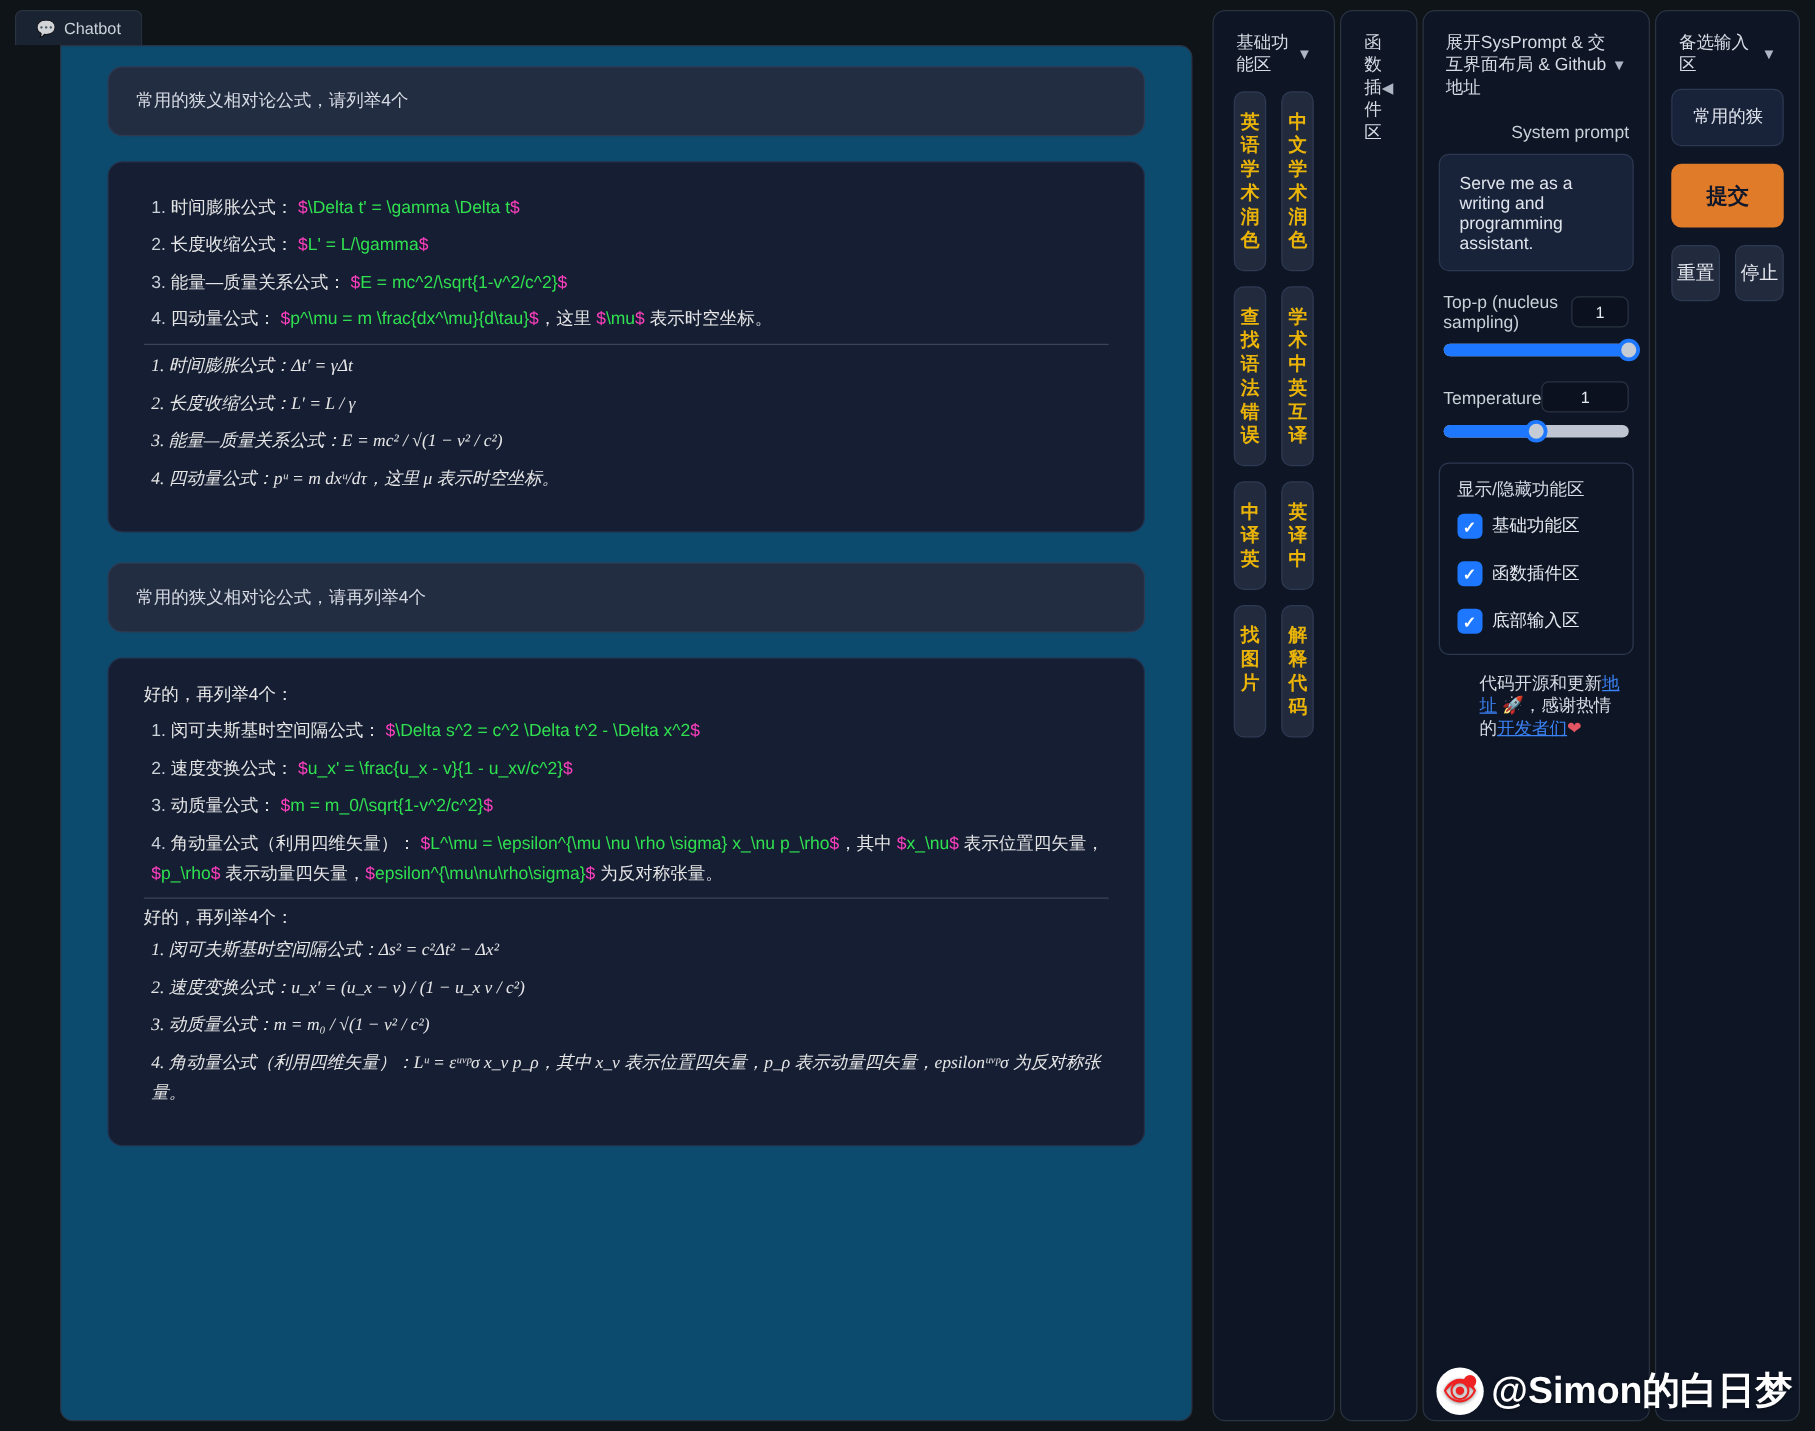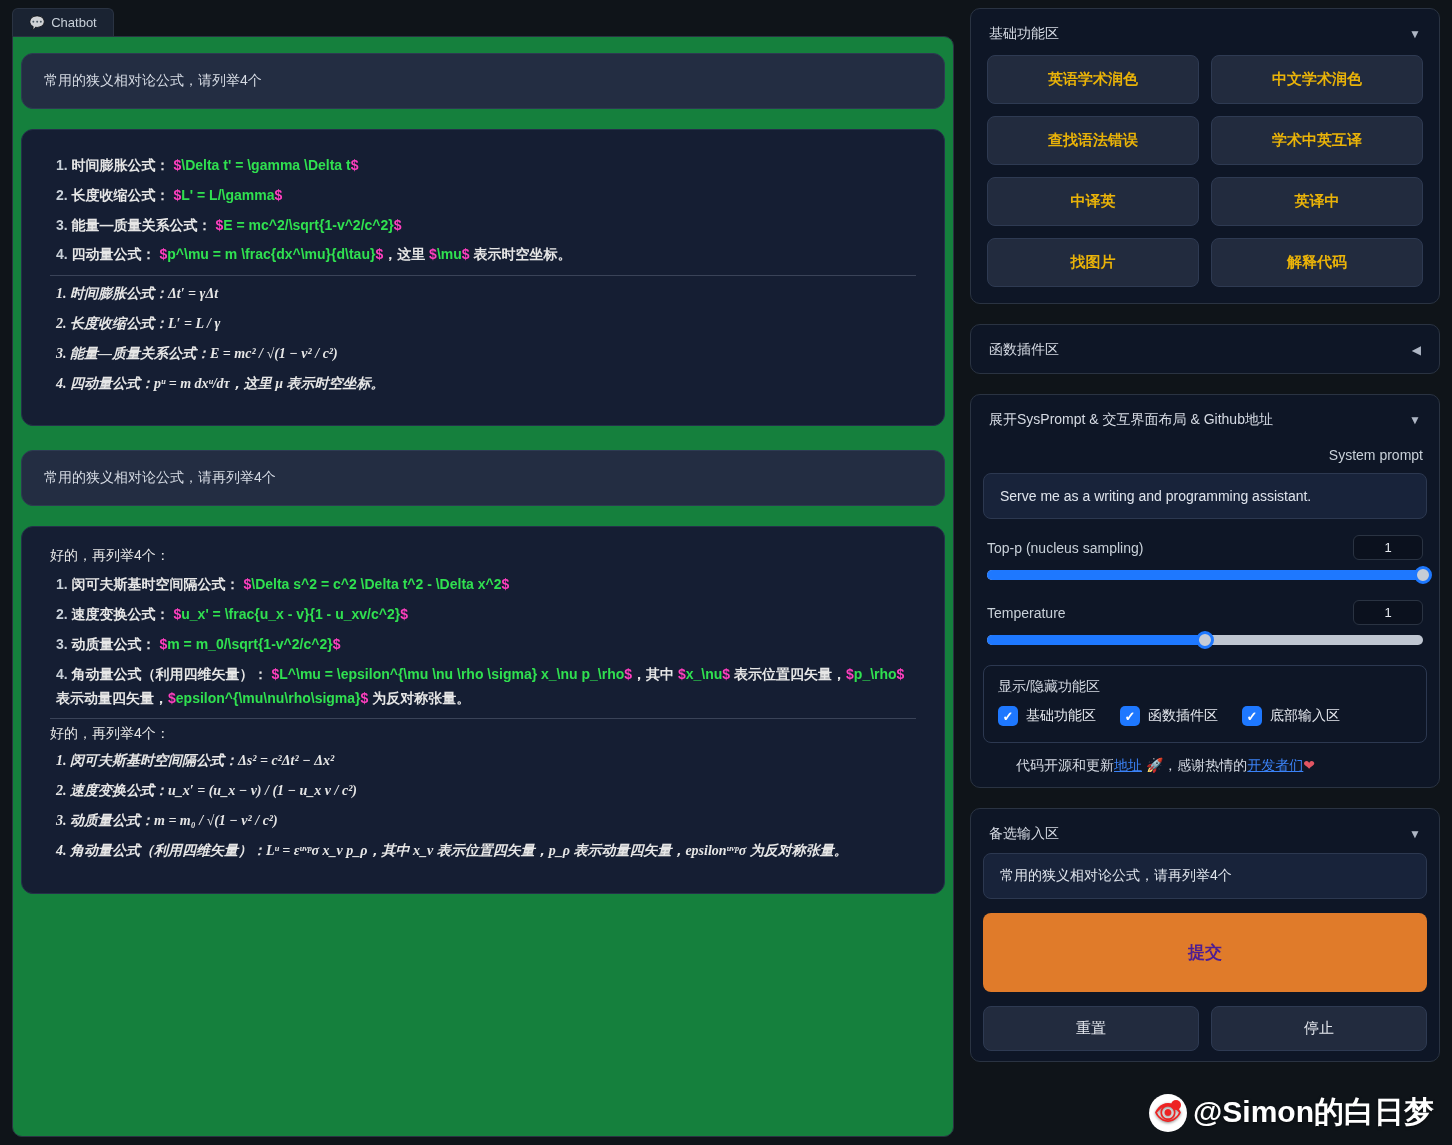--- a/index.html
+++ b/index.html
@@ -7,61 +7,62 @@
     background: #0f1419;
     color: #c9d1d9;
     font-family: -apple-system, "Segoe UI", "PingFang SC", "Microsoft YaHei", sans-serif;
     font-size: 14px;
     width: 1452px;
     height: 1145px;
     overflow: hidden;
   }
   .app { display: flex; gap: 16px; padding: 8px 12px; height: 100%; }
   .left-col { flex: 1; display: flex; flex-direction: column; }
-  .right-col { width: 470px; display: flex; flex-direction: column; gap: 20px; }
+  .right-col { width: 470px; display: flex; flex-direction: row; gap: 4px; }
 
   
   .tabs { display: flex; }
   .tab {
     background: #1a2332;
     border: 1px solid #2a3342;
     border-bottom: none;
     padding: 6px 16px;
     border-radius: 6px 6px 0 0;
     font-size: 13px;
     display: flex; align-items: center; gap: 6px;
   }
   .tab .icon { font-size: 13px; opacity: .8; }
 
   
   .chat-panel {
     flex: 1;
-    background: #15803d;
+    background: #0c4a6e;
     border: 1px solid #2a3342;
     border-radius: 0 10px 10px 10px;
     overflow-y: auto;
-    padding: 16px 8px;
+    padding: 16px 37px;
+    margin-left: 36px;
   }
   .msg-user {
     background: #232d42;
     border: 1px solid #2e3a52;
     border-radius: 12px;
     padding: 18px 22px;
     margin-bottom: 20px;
     color: #d6dbe4;
   }
   .msg-assistant {
     background: #151e33;
     border: 1px solid #25304a;
     border-radius: 12px;
     padding: 18px 28px 24px;
     margin-bottom: 24px;
   }
   .msg-assistant ol { list-style-position: inside; padding-left: 6px; }
-  .msg-assistant li { margin: 6px 0; line-height: 1.7; font-weight: bold; }
+  .msg-assistant li { margin: 6px 0; line-height: 1.7; }
   .msg-assistant hr { border: none; border-top: 1px solid #3a4358; margin: 8px 0 6px; }
   .prefix-white { color: #e6e6e6; }
   .latex-frag { color: #ff3fbf; }
   .latex-frag .cmd { color: #30e050; }
   .rendered-line { color: #e6e6e6; font-family: "Times New Roman", serif; font-style: italic; }
 
   
   .panel {
     background: #0e1626;
     border: 1px solid #2a3342;
@@ -138,24 +139,24 @@
     border-radius: 8px;
     padding: 14px 16px;
     width: 100%;
     color: #dfe4ec;
     font-size: 14px;
     margin-bottom: 14px;
   }
   .submit-btn {
     width: 100%;
     background: #e07b2a;
-    color: #4c1d95;
+    color: #0f172a;
     border: none;
     border-radius: 8px;
-    padding: 28px 0;
+    padding: 14px 0;
     font-size: 17px;
     font-weight: 600;
     cursor: pointer;
     margin-bottom: 14px;
   }
   .action-row { display: grid; grid-template-columns: 1fr 1fr; gap: 12px; }
   .action-btn {
     background: #222b3e;
     border: 1px solid #2e3a52;
     border-radius: 8px;

